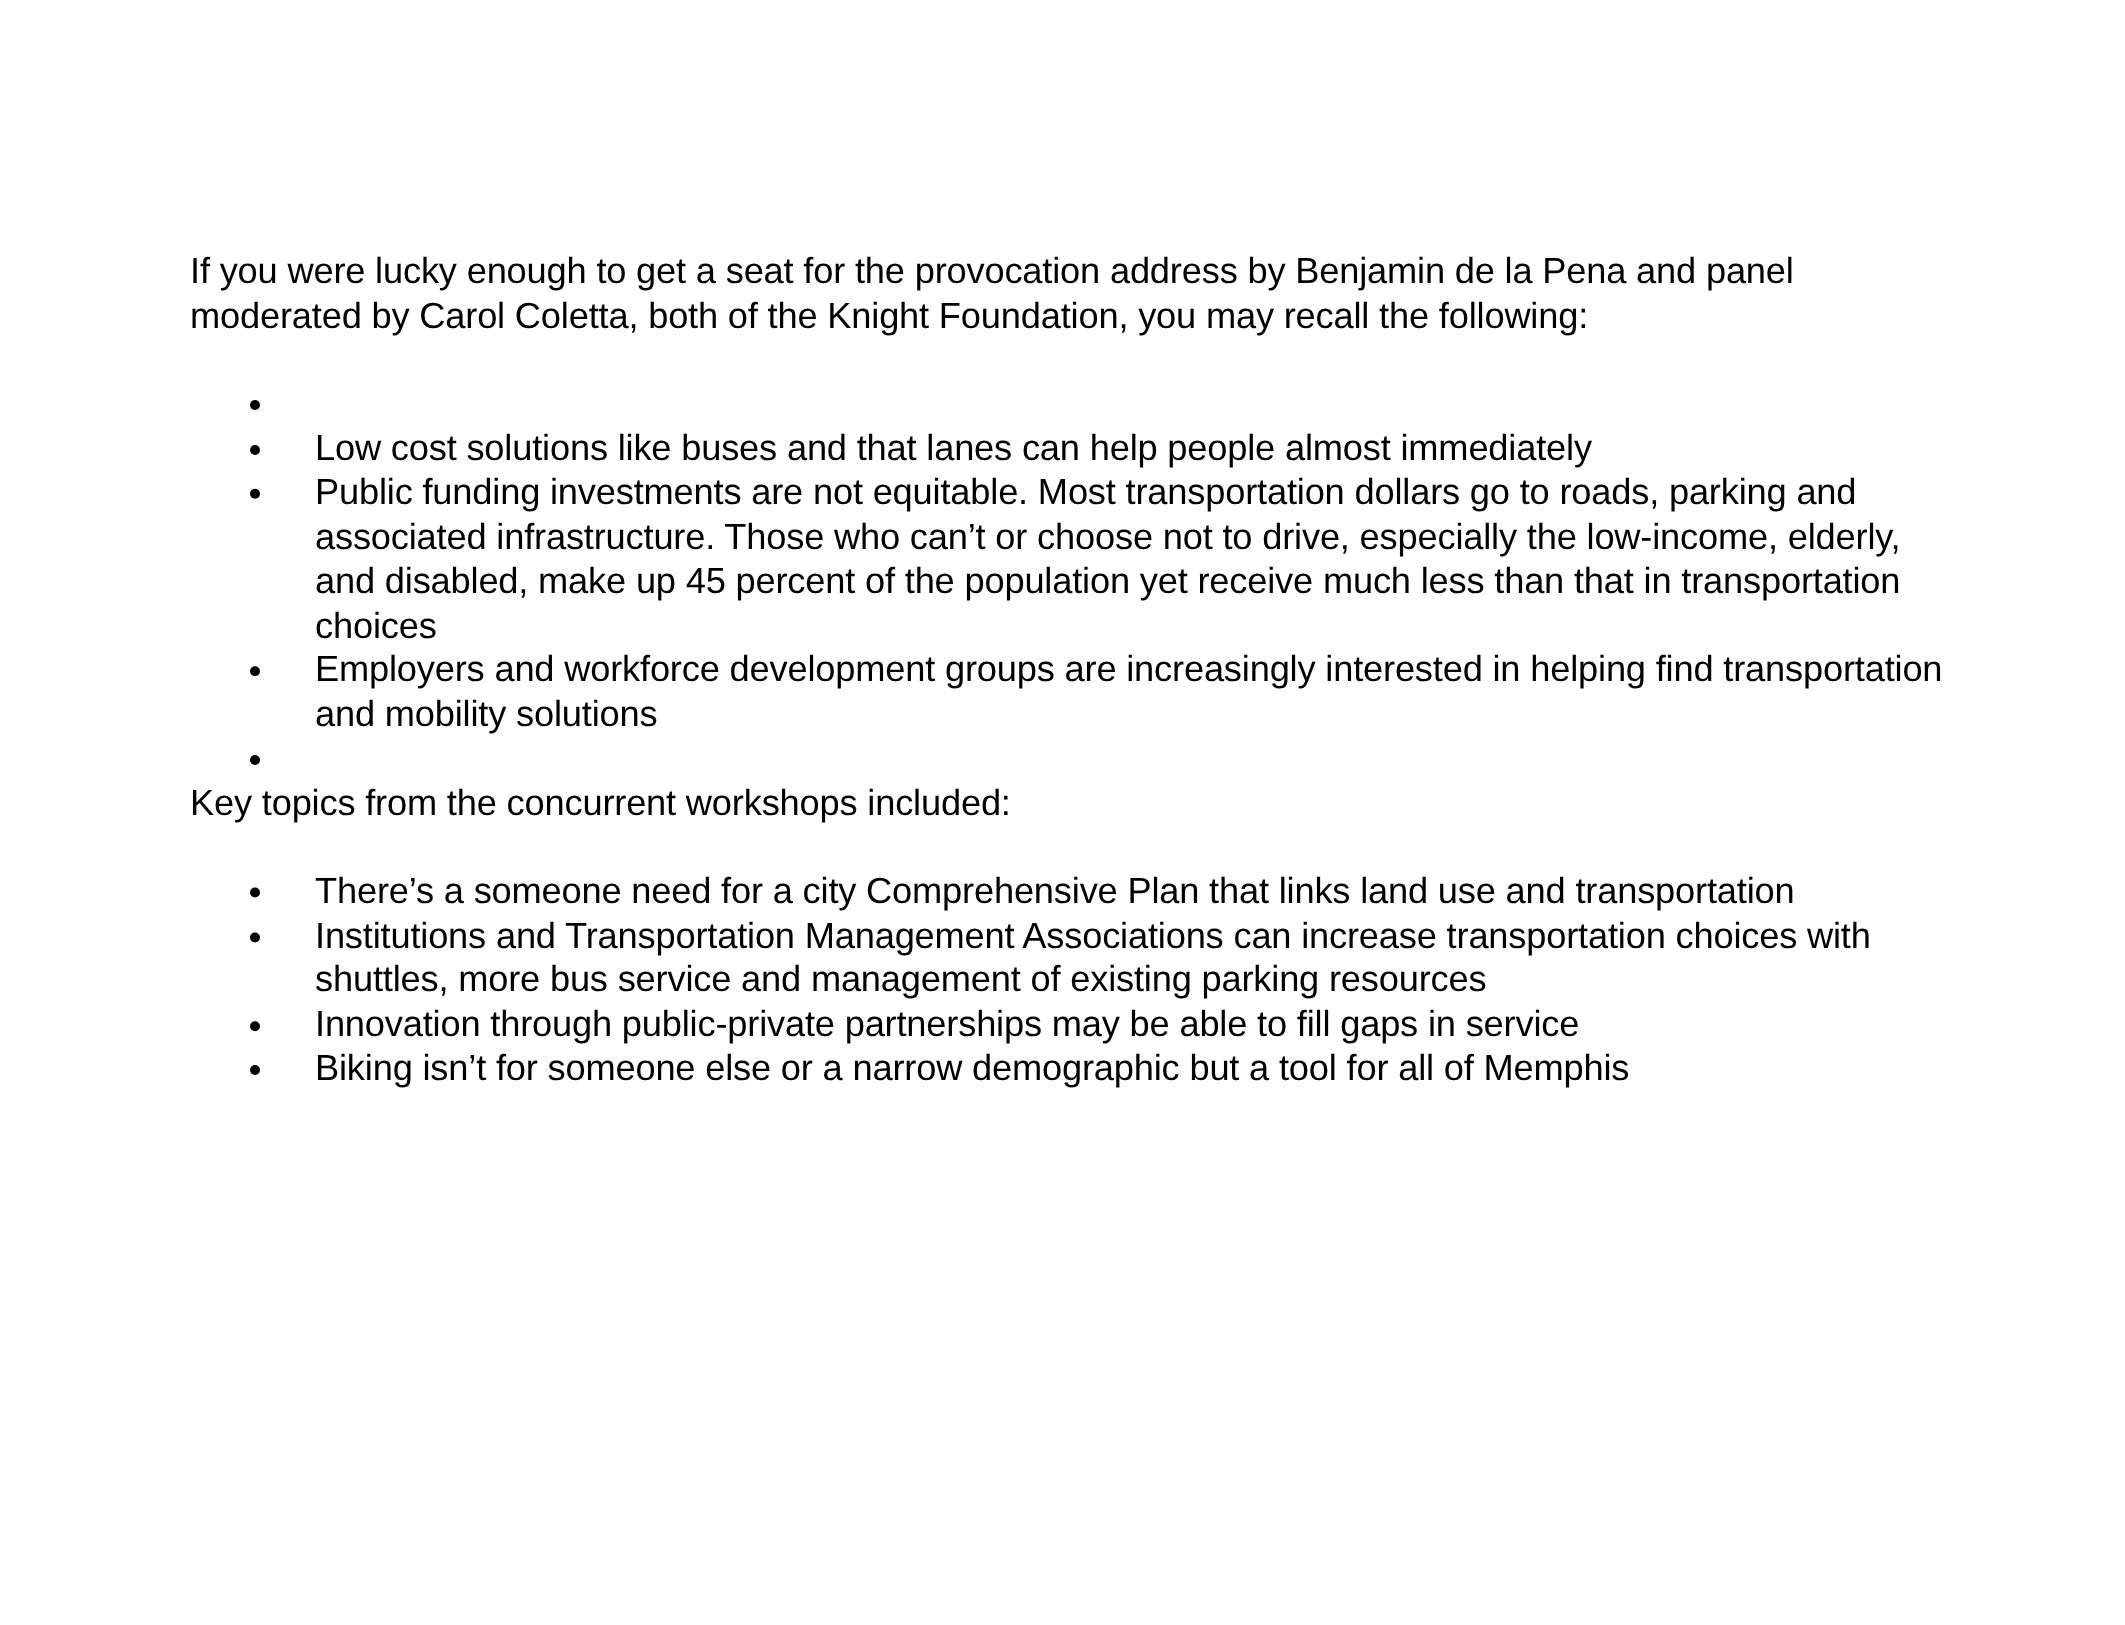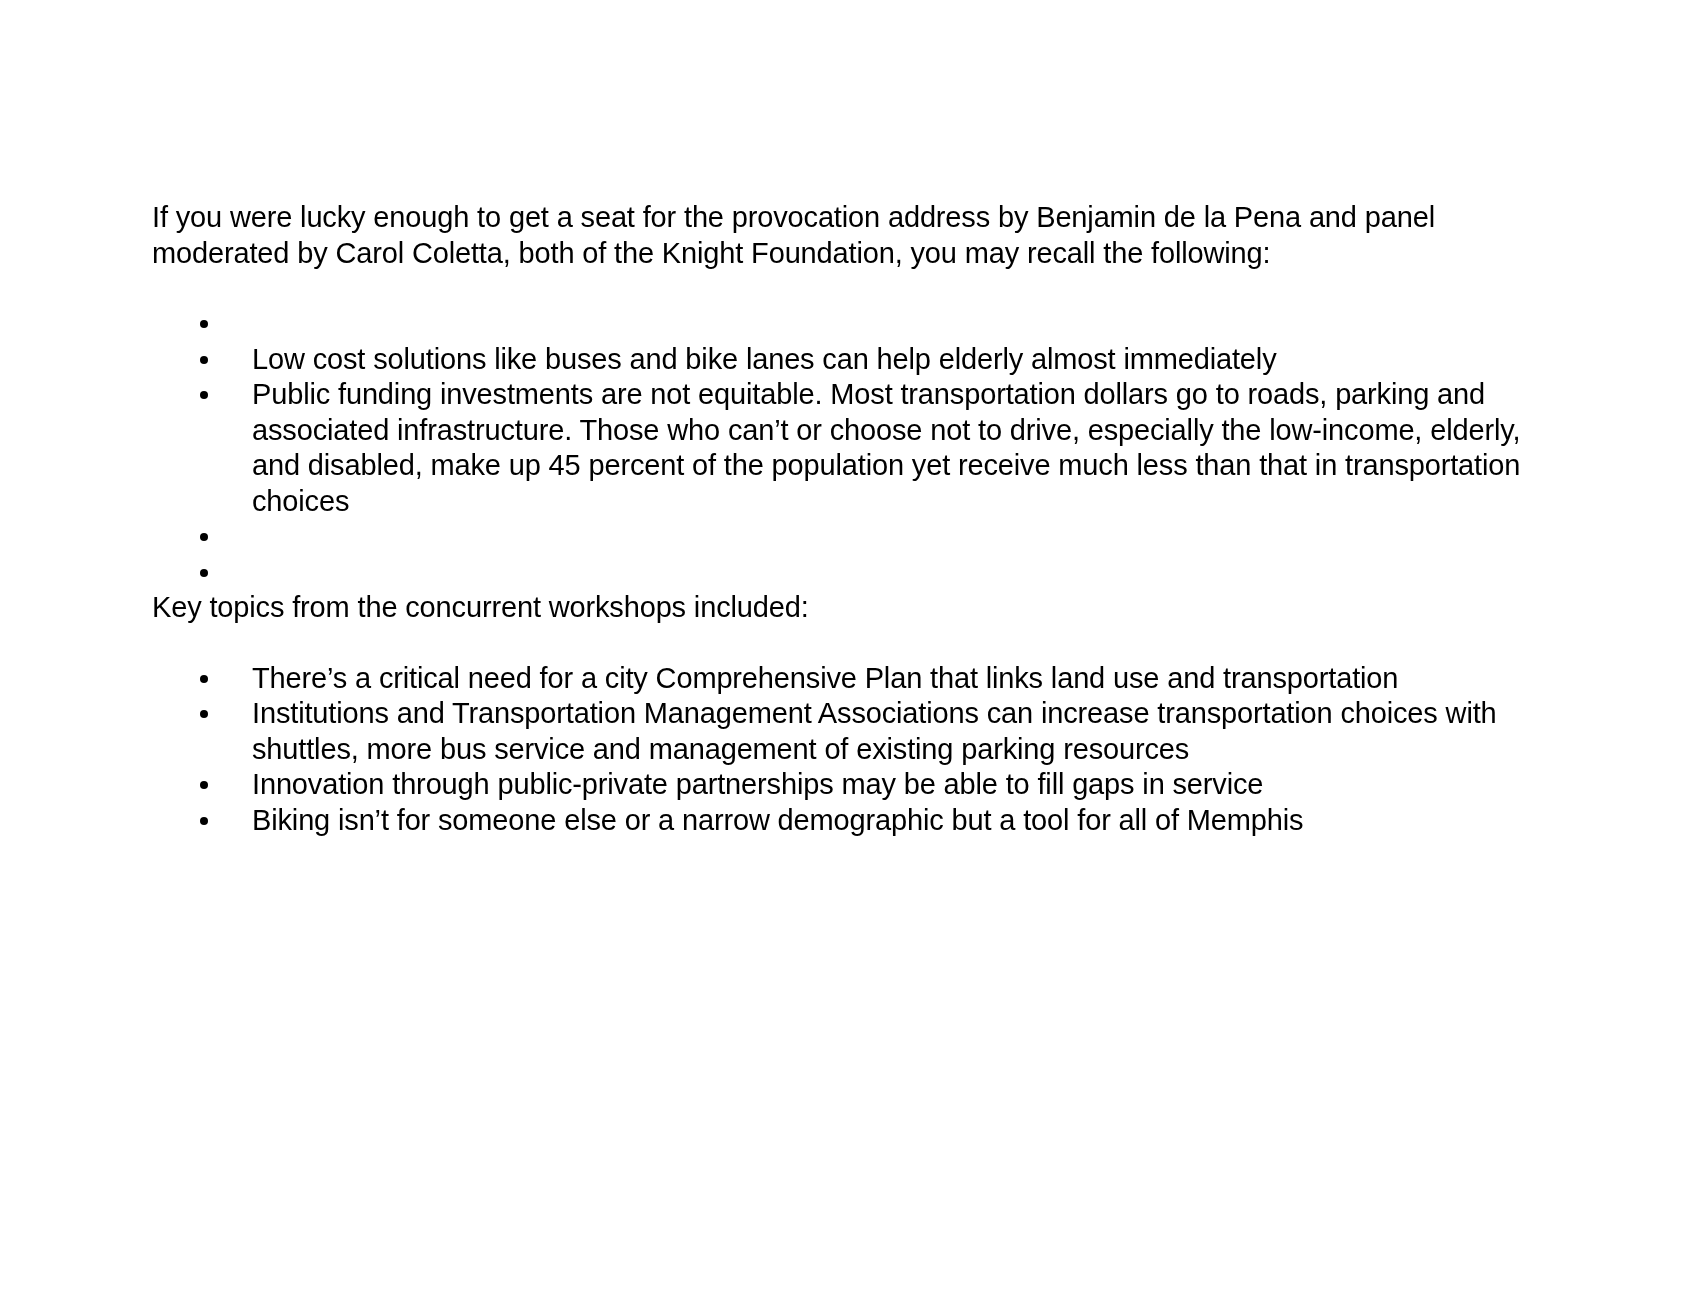--- a/index.html
+++ b/index.html
@@ -72,41 +72,42 @@
   <div class="content">
 
     <p class="para intro-para">If you were lucky enough to get a seat for the provocation address by Benjamin de la Pena and panel moderated by Carol Coletta, both of the Knight Foundation, you may recall the following:</p>
 
     <ul class="bullets list-1">
       <li>
         <span class="bullet-dot"></span>
       </li>
       <li>
         <span class="bullet-dot"></span>
-        <span>Low cost solutions like buses and bike lanes can help elderly almost immediately</span>
+        <span>Low cost solutions like buses and that lanes can help people almost immediately</span>
       </li>
       <li>
         <span class="bullet-dot"></span>
         <span>Public funding investments are not equitable. Most transportation dollars go to roads, parking and associated infrastructure.  Those who can’t or choose not to drive, especially the low-income, elderly, and disabled, make up 45 percent of the population yet receive much less than that in transportation choices</span>
       </li>
       <li>
         <span class="bullet-dot"></span>
+        <span>Employers and workforce development groups are increasingly interested in helping find transportation and mobility solutions</span>
       </li>
       <li>
         <span class="bullet-dot"></span>
         <span></span>
       </li>
     </ul>
 
     <p class="para topics-para">Key topics from the concurrent workshops included:</p>
 
     <ul class="bullets list-2">
       <li>
         <span class="bullet-dot"></span>
-        <span>There’s a critical need for a city Comprehensive Plan that links land use and transportation</span>
+        <span>There’s a someone need for a city Comprehensive Plan that links land use and transportation</span>
       </li>
       <li>
         <span class="bullet-dot"></span>
         <span>Institutions and Transportation Management Associations can increase transportation choices with shuttles, more bus service and management of existing parking resources</span>
       </li>
       <li>
         <span class="bullet-dot"></span>
         <span>Innovation through public-private partnerships may be able to fill gaps in service</span>
       </li>
       <li>

